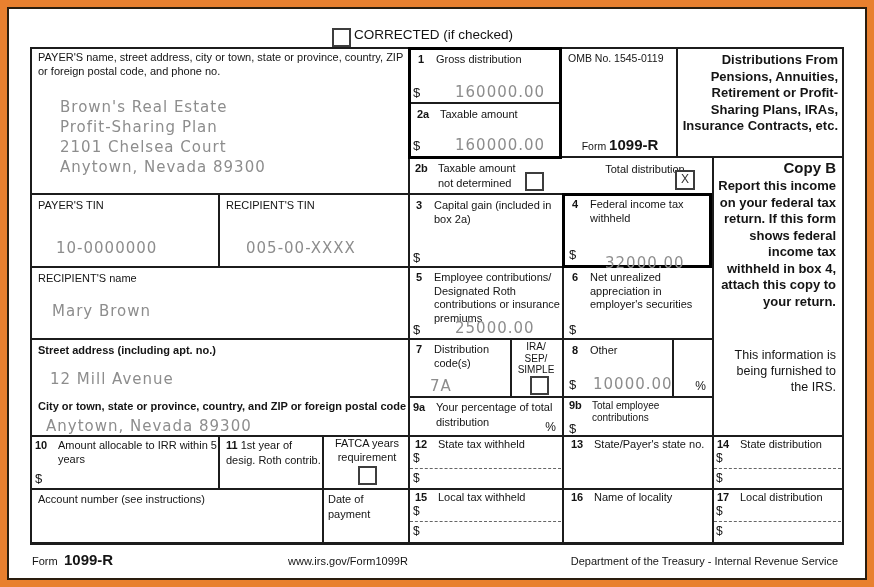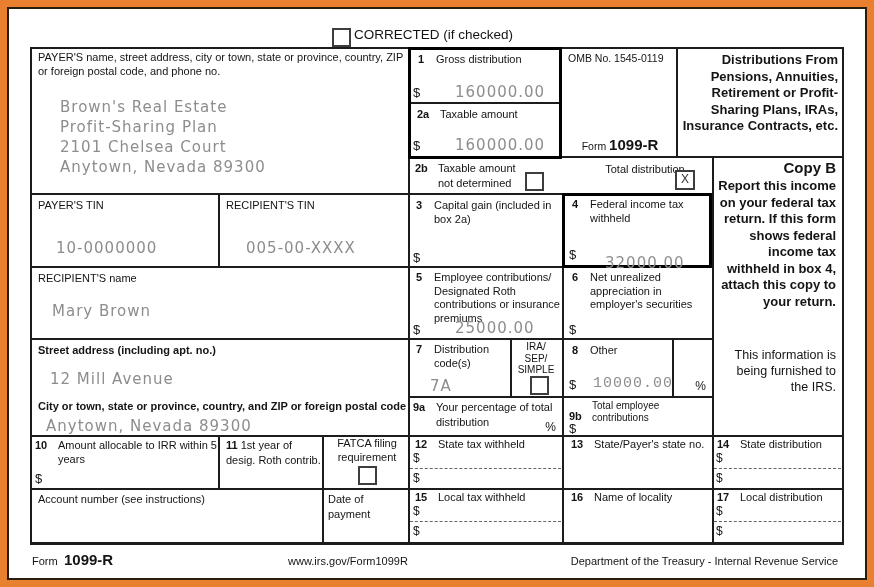--- a/index.html
+++ b/index.html
@@ -156,44 +156,44 @@
     <div class="lbl s10 center pre" style="left:482px;top:294px;width:48px;">IRA/
 SEP/
 SIMPLE</div>
     <div class="cb" style="left:500px;top:329px;"></div>
 
     <div class="bx" style="left:560px;top:297px;width:90px;">
       <b class="n">8</b>
       <span>Other</span>
     </div>
     <div class="dollar" style="left:539px;top:330px;">$</div>
-    <div class="val" style="left:563px;top:328px;font-family:Liberation Mono, monospace;">10000.00</div>
+    <div class="val" style="left:563px;top:328px;">10000.00</div>
     <div class="pct" style="left:648px;top:332px;width:28px;">%</div>
 
     <div class="bx" style="left:406px;top:353px;width:130px;line-height:15px;">
       <b class="n n2">9a</b>
       <span>Your percentage of total distribution</span>
     </div>
     <div class="pct" style="left:498px;top:373px;width:28px;">%</div>
     <div class="bx s10" style="left:562px;top:353px;width:118px;">
-      <b class="n n2" style="font-size:11px;margin-top:11px;">9b</b>
+      <b class="n n2" style="font-size:11px;">9b</b>
       <span>Total employee contributions</span>
     </div>
     <div class="dollar" style="left:539px;top:374px;">$</div>
 
     <div class="bx" style="left:28px;top:391px;width:160px;line-height:14px;">
       <b class="n n2">10</b>
       <span>Amount allocable to IRR within 5 years</span>
     </div>
     <div class="dollar" style="left:5px;top:424px;">$</div>
     <div class="bx" style="left:196px;top:391px;width:96px;line-height:15px;">
       <b>11</b>
       <span>1st year of desig. Roth contrib.</span>
     </div>
-    <div class="lbl center" style="left:296px;top:390px;width:82px;">FATCA filing requirement</div>
+    <div class="lbl center" style="left:296px;top:390px;width:82px;">FATCA years requirement</div>
     <div class="cb" style="left:328px;top:419px;"></div>
 
     <div class="bx" style="left:408px;top:391px;width:130px;">
       <b class="n n2">12</b>
       <span>State tax withheld</span>
     </div>
     <div class="dollar" style="left:383px;top:404px;font-size:12px;">$</div>
     <div class="dash" style="left:380px;top:421px;width:151px;"></div>
     <div class="dollar" style="left:383px;top:424px;font-size:12px;">$</div>
     <div class="bx" style="left:564px;top:391px;width:116px;">

